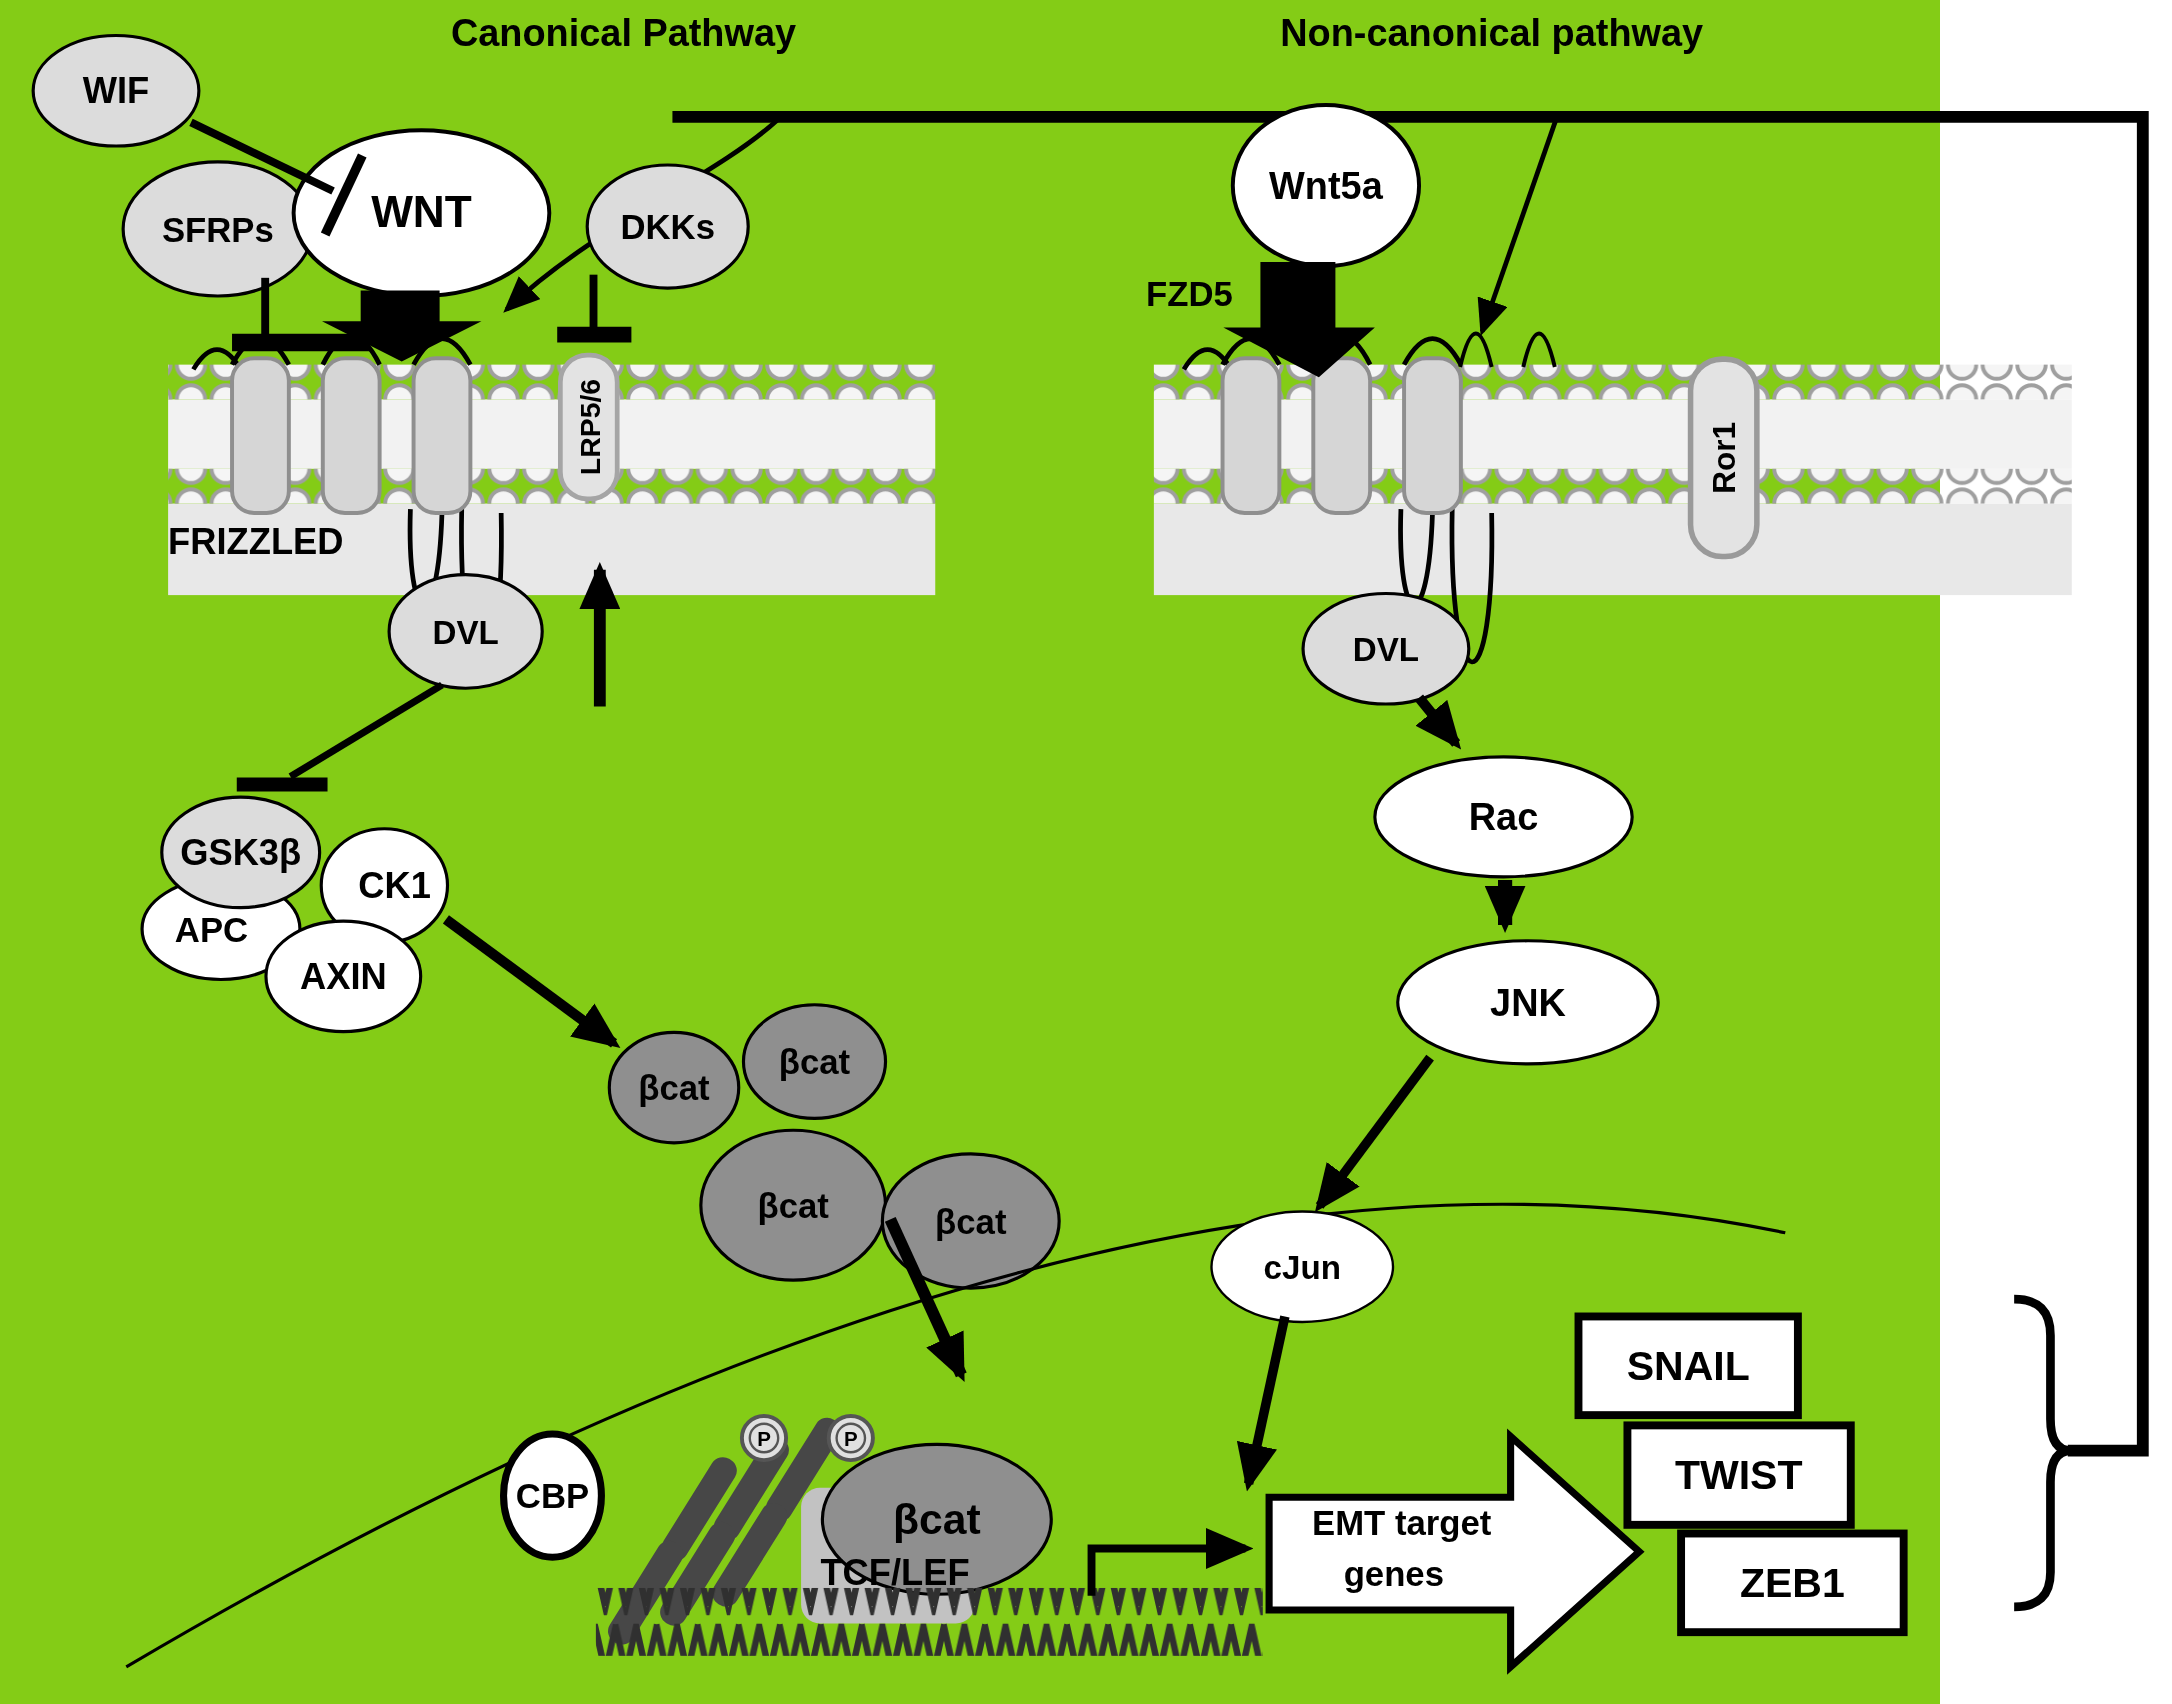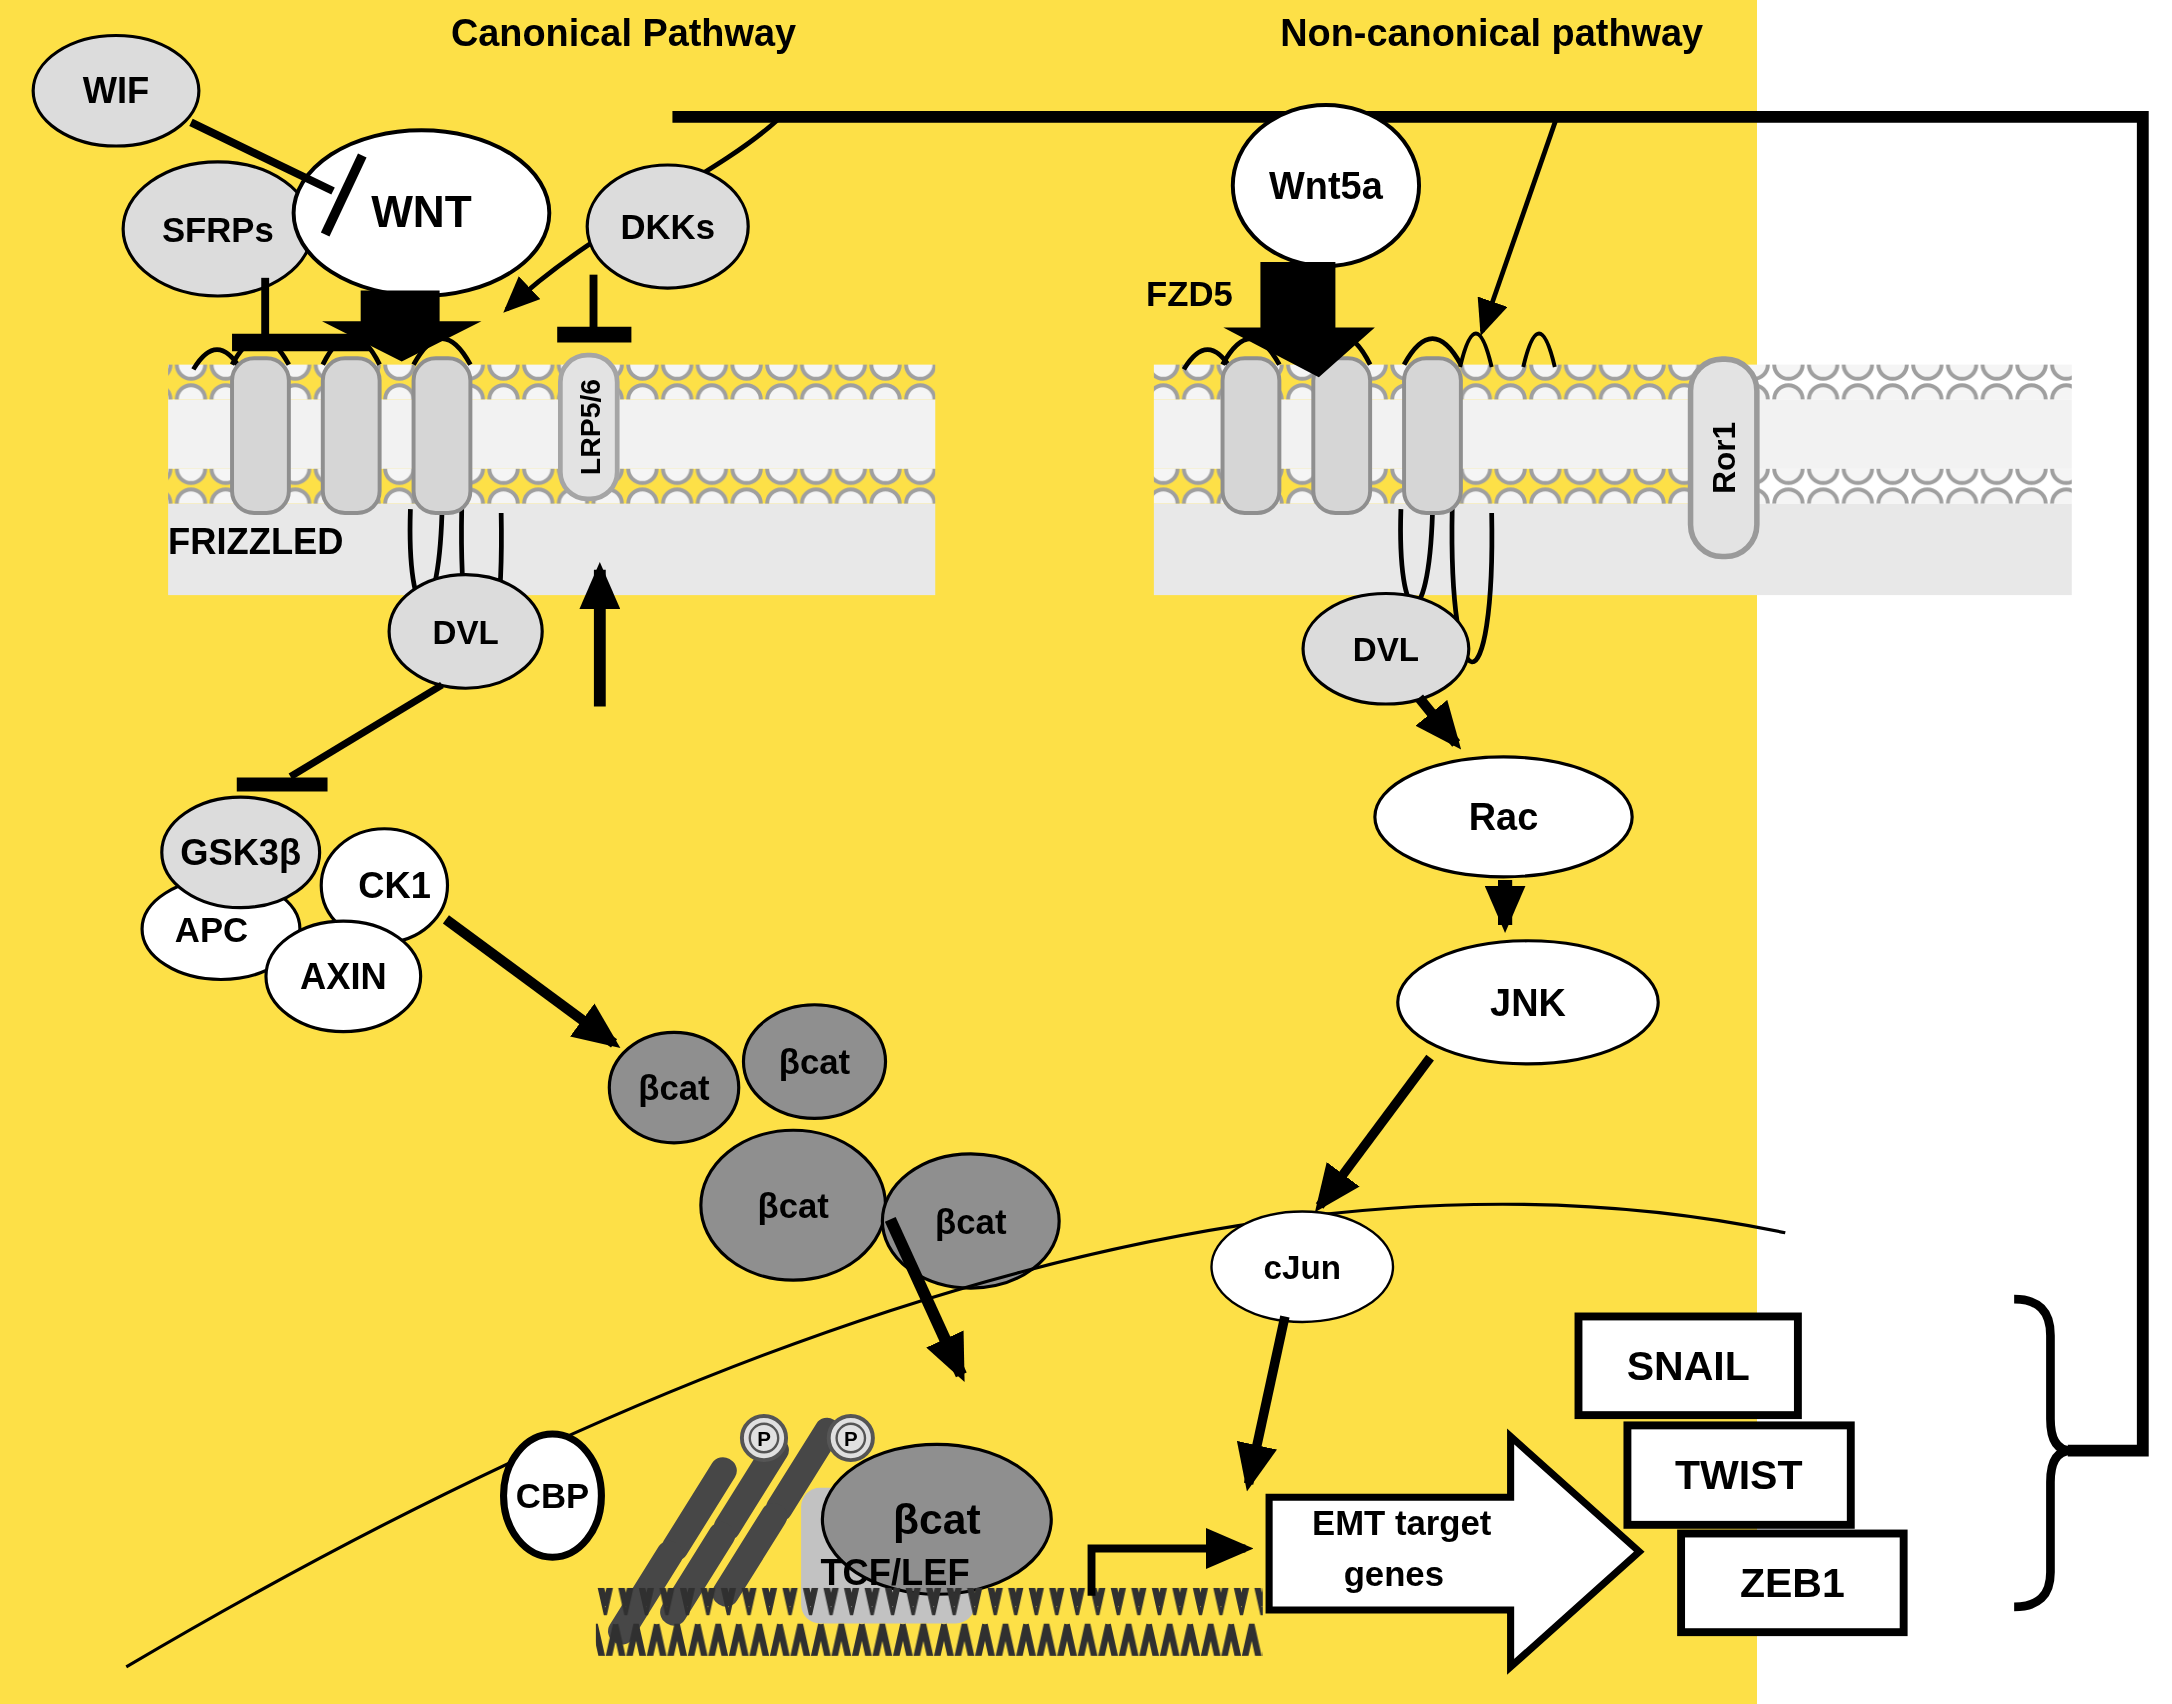--- a/index.html
+++ b/index.html
@@ -1,16 +1,16 @@
 <!DOCTYPE html>
 <html style="font-size:12.6px"><head>
 <meta charset="utf-8">
 <style>
   html,body{margin:0;padding:0;background:#fff}
-  .stage{position:relative;width:1757px;height:1704px;background:#fde047}
+  .stage{position:relative;width:1940px;height:1704px;background:#84cc16}
   svg{display:block}
   text{font-family:"Liberation Sans","DejaVu Sans",sans-serif;font-weight:bold;fill:#000}
   .t48{font-size:48px}.t46{font-size:46px}.t44{font-size:44px}.t42{font-size:42px}
   .t56{font-size:56px}.t54{font-size:54px}.t52{font-size:52px}.t40{font-size:40px}
   .t36{font-size:36px}.t26{font-size:26px}
   .mid{text-anchor:middle}
   .ln{stroke:#000;fill:none}
 </style>
 </head>
 <body>

